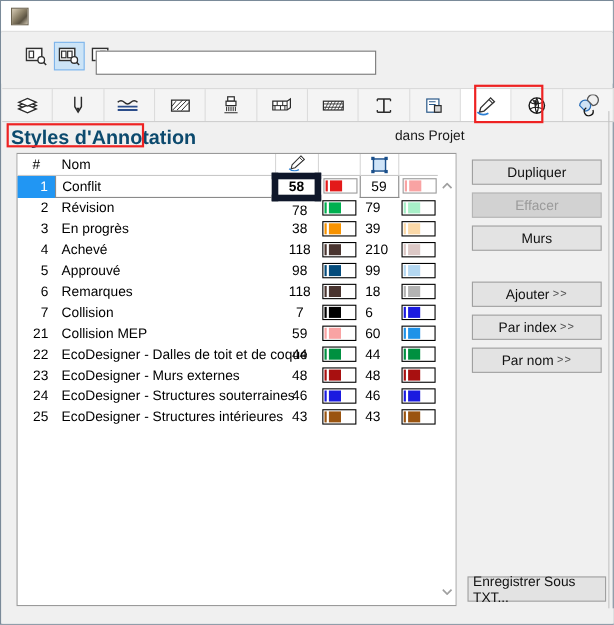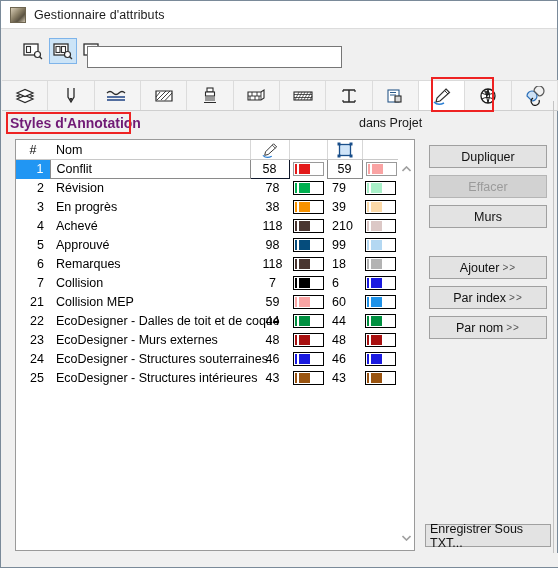--- a/index.html
+++ b/index.html
@@ -35,21 +35,21 @@
   .toolbar{position:absolute;left:1px;top:79px;width:556px;height:29px;
         background:#f4f4f4;border-top:1px solid #dadada;border-bottom:1px solid #cfcfcf;
         display:flex;align-items:stretch;}
   .tb{width:47.5px;display:flex;align-items:center;justify-content:center;
       border-right:1px solid #dcdcdc;box-sizing:border-box;position:relative;}
   .tb.sel{background:#ffffff;}
   .redbox{position:absolute;left:430px;top:76px;width:63px;height:35px;
       border:2px solid #ee2222;box-sizing:border-box;pointer-events:none;}
 
   
-  .caption{position:absolute;left:9px;top:114px;font-size:14px;font-weight:bold;color:#701a75;}
+  .caption{position:absolute;left:9px;top:114px;font-size:18px;font-weight:bold;color:#0c4a6e;}
   .caption-box{position:absolute;left:5px;top:111px;width:125px;height:22px;
       border:2px solid #ee2222;box-sizing:border-box;pointer-events:none;}
   .scope{position:absolute;left:358px;top:115px;font-size:12.5px;color:#1a1a1a;}
 
   
   .tablewrap{position:absolute;left:14px;top:138px;width:400px;height:412px;
       background:#fff;border:1px solid #9a9a9a;box-sizing:border-box;}
   table.grid{border-collapse:collapse;table-layout:fixed;width:382px;}
   table.grid td,table.grid th{padding:0;font-weight:normal;font-size:12.5px;
       height:19px;vertical-align:middle;}
@@ -61,21 +61,21 @@
   .c-sw2{width:37px;text-align:center;}
   thead td{border-bottom:1px solid #c8c8c8;background:#fff;height:20px;}
   thead .c-num{text-align:center;padding-right:0 !important;font-weight:bold;}
   thead .c-name{font-weight:normal;}
 
   .hdr-sep{border-left:1px solid #d7d7d7;}
 
   
   tr.sel .c-num{background:#2196f3;color:#fff;text-align:right;padding-right:6px !important;}
   tr.sel .c-name{border:1px solid #8a8a8a;background:#fff;}
-  tr.sel .c-idx{border:1px solid #0f172a;background:#fff;text-align:center;padding-left:0 !important;}
+  tr.sel .c-idx{border:6px solid #0f172a;background:#fff;text-align:center;padding-left:0 !important;font-weight:bold;}
   tr.sel .c-idx2{border:1px solid #8a8a8a;background:#fff;text-align:center;padding-left:0 !important;}
   tr.sel td{box-sizing:border-box;}
 
   
   .sw{display:inline-flex;align-items:center;justify-content:flex-start;
       width:31px;height:14px;border:1px solid #000;background:#fff;box-sizing:border-box;
       padding:0 1px;gap:2px;}
   .sw .pen{width:2px;height:10px;}
   .sw .blk{width:11px;height:10px;}
   .sw.grayframe{border:1px solid #9a9a9a;background:#fff;}
@@ -99,21 +99,20 @@
 
   .bottombar{position:absolute;left:1px;bottom:0;width:556px;height:14px;background:#f0f0f0;}
 </style>
 </head>
 <body>
 
 <div id="app">
 
   <div class="titlebar">
     <div class="app-icon"></div>
-    <div class="title-text">Gestionnaire d'attributs</div>
   </div>
 
   <div class="searchrow">
     <div class="sbtn" style="left:18px">
       <svg width="20" height="18" viewBox="0 0 20 18">
         <rect x="1" y="2" width="14" height="11" fill="#fff" stroke="#303030" stroke-width="1.3"></rect>
         <rect x="3.5" y="4.5" width="4" height="6" fill="none" stroke="#303030" stroke-width="1.1"></rect>
         <circle cx="14.5" cy="12.5" r="3" fill="#fff" stroke="#303030" stroke-width="1.2"></circle>
         <line x1="16.7" y1="14.7" x2="19" y2="17" stroke="#303030" stroke-width="1.3"></line>
       </svg>

